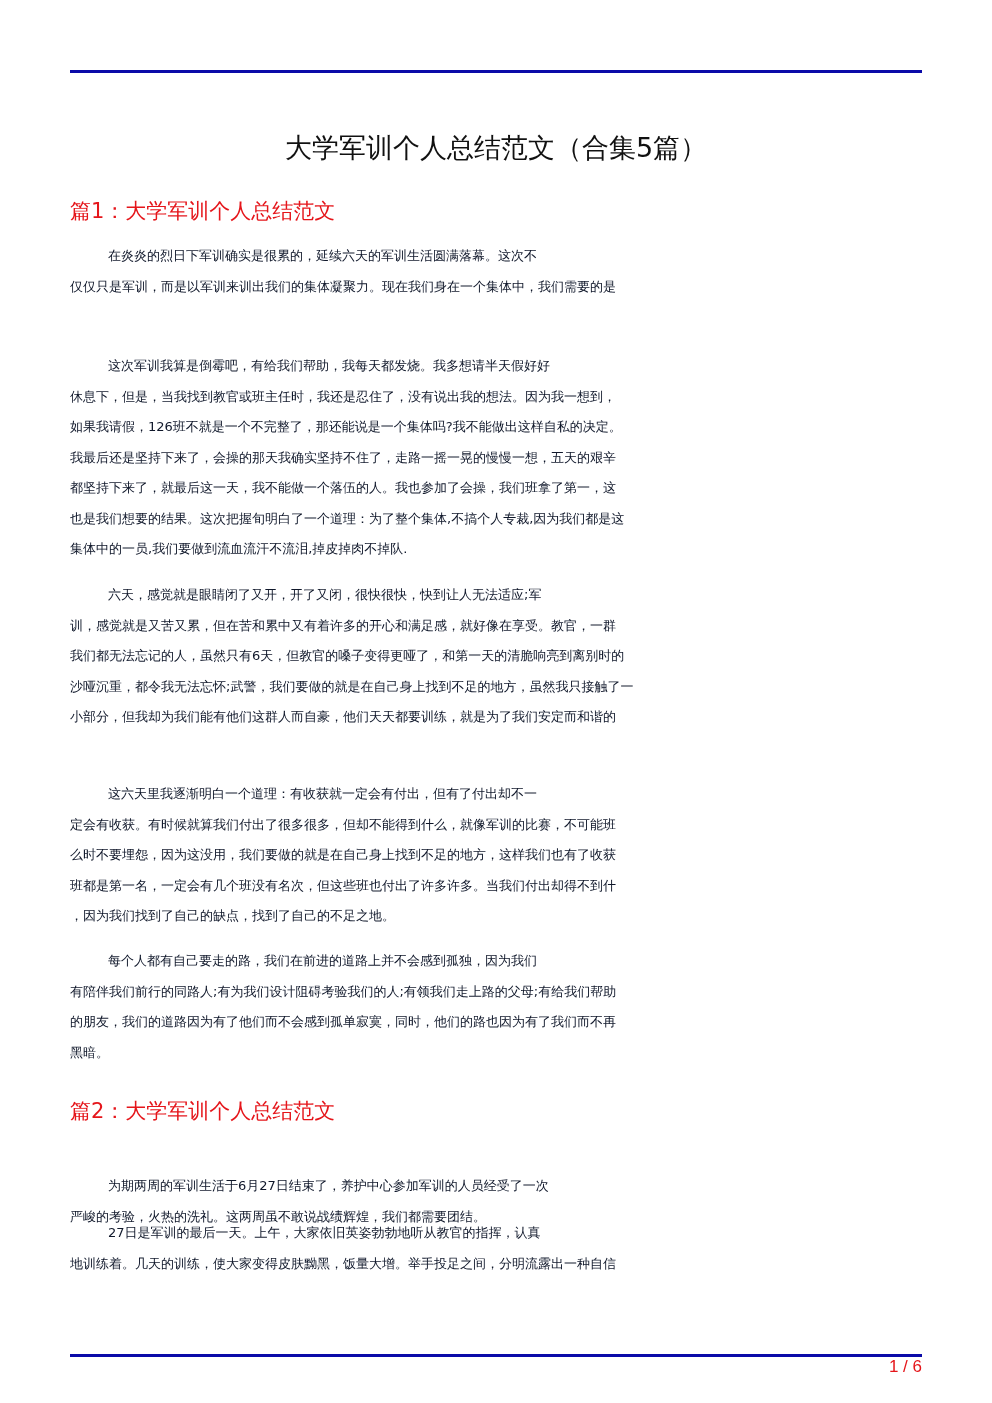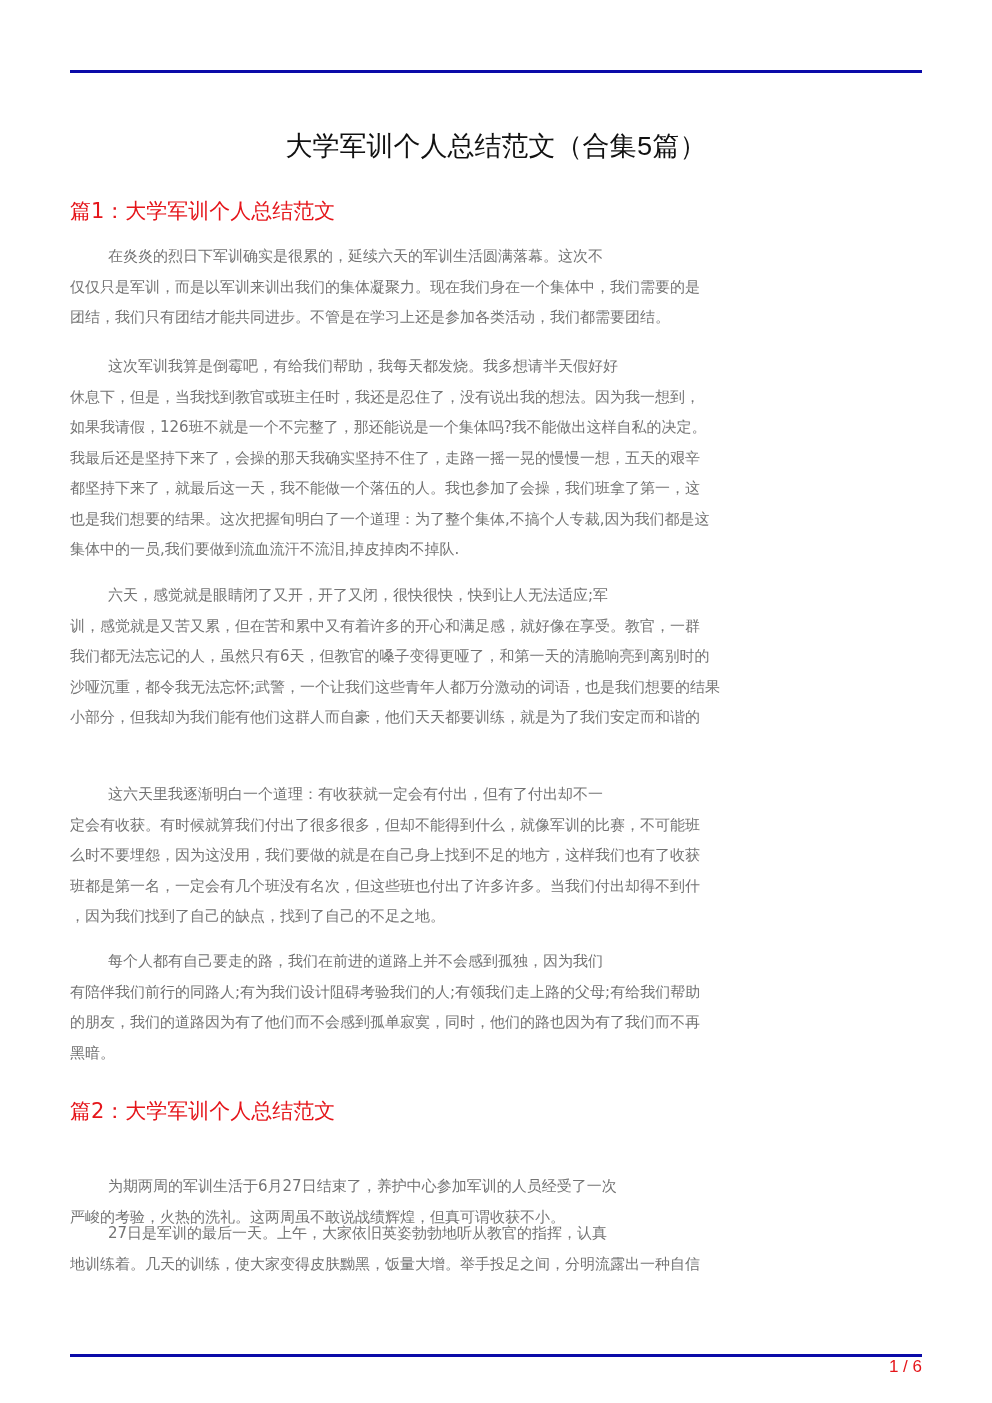--- a/index.html
+++ b/index.html
@@ -3,60 +3,59 @@
 <meta charset="utf-8">
 <style>
   html, body { margin: 0; padding: 0; background: #ffffff; }
   body { width: 992px; height: 1403px; position: relative; overflow: hidden;
          font-family: "DejaVu Sans", "Liberation Sans", sans-serif; color: #111; }
   .rule { position: absolute; left: 70px; width: 852px; height: 3px; background: #0a0aa8; }
   .rule.top { top: 70px; }
   .rule.bottom { top: 1354px; }
   .page { position: absolute; left: 70px; top: 0; width: 852px; }
   .doc-title { position: absolute; top: 130px; left: 0; width: 852px; text-align: center;
-               font-size: 27px; line-height: 36px; color: #111; font-family: Liberation Mono, monospace; }
+               font-size: 27px; line-height: 36px; color: #111; }
   .section-heading { position: absolute; left: 0; font-size: 21px; line-height: 30px; color: #e5151a; margin-top: 8px; }
-  .para { position: absolute; left: 0; width: 852px; font-size: 15px; line-height: 30.5px; color: #737373;
+  .para { position: absolute; left: 0; width: 852px; font-size: 13px; line-height: 30.5px; color: #0f172a;
           text-align: justify; }
   .para .line { display: block; white-space: nowrap; text-align: left; }
   .para .line.first { padding-left: 38px; }
   .page-num { position: absolute; top: 1357px; right: 70px; font-size: 17px; color: #e5151a;
               font-family: "Liberation Sans", sans-serif; text-align: center; }
 </style>
 </head>
 <body>
 
 <div class="rule top"></div>
 
 <div class="page">
   <div class="doc-title">大学军训个人总结范文（合集5篇）</div>
 
   <div class="section-heading" style="top:188px;">篇1：大学军训个人总结范文</div>
 
   <div class="para" style="top:241px;">
     <span class="line first">在炎炎的烈日下军训确实是很累的，延续六天的军训生活圆满落幕。这次不</span>
     <span class="line">仅仅只是军训，而是以军训来训出我们的集体凝聚力。现在我们身在一个集体中，我们需要的是</span>
-    <span class="line">团结，我们只有团结才能共同进步。不管是在学习上还是参加各类活动，我们都需要团结。</span>
   </div>
 
   <div class="para" style="top:351px;">
     <span class="line first">这次军训我算是倒霉吧，有给我们帮助，我每天都发烧。我多想请半天假好好</span>
     <span class="line">休息下，但是，当我找到教官或班主任时，我还是忍住了，没有说出我的想法。因为我一想到，</span>
     <span class="line">如果我请假，126班不就是一个不完整了，那还能说是一个集体吗?我不能做出这样自私的决定。</span>
     <span class="line">我最后还是坚持下来了，会操的那天我确实坚持不住了，走路一摇一晃的慢慢一想，五天的艰辛</span>
     <span class="line">都坚持下来了，就最后这一天，我不能做一个落伍的人。我也参加了会操，我们班拿了第一，这</span>
     <span class="line">也是我们想要的结果。这次把握旬明白了一个道理：为了整个集体,不搞个人专裁,因为我们都是这</span>
     <span class="line">集体中的一员,我们要做到流血流汗不流泪,掉皮掉肉不掉队.</span>
   </div>
 
   <div class="para" style="top:580px;">
     <span class="line first">六天，感觉就是眼睛闭了又开，开了又闭，很快很快，快到让人无法适应;军</span>
     <span class="line">训，感觉就是又苦又累，但在苦和累中又有着许多的开心和满足感，就好像在享受。教官，一群</span>
     <span class="line">我们都无法忘记的人，虽然只有6天，但教官的嗓子变得更哑了，和第一天的清脆响亮到离别时的</span>
-    <span class="line">沙哑沉重，都令我无法忘怀;武警，一个让我们这些青年人都万分激动的词语，也是我们想要的结果</span>
+    <span class="line">沙哑沉重，都令我无法忘怀;武警，我们要做的就是在自己身上找到不足的地方，虽然我只接触了一</span>
     <span class="line">小部分，但我却为我们能有他们这群人而自豪，他们天天都要训练，就是为了我们安定而和谐的</span>
   </div>
 
   <div class="para" style="top:779px;">
     <span class="line first">这六天里我逐渐明白一个道理：有收获就一定会有付出，但有了付出却不一</span>
     <span class="line">定会有收获。有时候就算我们付出了很多很多，但却不能得到什么，就像军训的比赛，不可能班</span>
     <span class="line">么时不要埋怨，因为这没用，我们要做的就是在自己身上找到不足的地方，这样我们也有了收获</span>
     <span class="line">班都是第一名，一定会有几个班没有名次，但这些班也付出了许多许多。当我们付出却得不到什</span>
     <span class="line">，因为我们找到了自己的缺点，找到了自己的不足之地。</span>
   </div>
@@ -65,21 +64,21 @@
     <span class="line first">每个人都有自己要走的路，我们在前进的道路上并不会感到孤独，因为我们</span>
     <span class="line">有陪伴我们前行的同路人;有为我们设计阻碍考验我们的人;有领我们走上路的父母;有给我们帮助</span>
     <span class="line">的朋友，我们的道路因为有了他们而不会感到孤单寂寞，同时，他们的路也因为有了我们而不再</span>
     <span class="line">黑暗。</span>
   </div>
 
   <div class="section-heading" style="top:1088px;">篇2：大学军训个人总结范文</div>
 
   <div class="para" style="top:1140px;margin-top:31px;">
     <span class="line first">为期两周的军训生活于6月27日结束了，养护中心参加军训的人员经受了一次</span>
-    <span class="line">严峻的考验，火热的洗礼。这两周虽不敢说战绩辉煌，但真可谓收获不小。</span>
+    <span class="line">严峻的考验，火热的洗礼。这两周虽不敢说战绩辉煌，我们都需要团结。</span>
   </div>
 
   <div class="para" style="top:1218px;">
     <span class="line first">27日是军训的最后一天。上午，大家依旧英姿勃勃地听从教官的指挥，认真</span>
     <span class="line">地训练着。几天的训练，使大家变得皮肤黝黑，饭量大增。举手投足之间，分明流露出一种自信</span>
   </div>
 </div>
 
 <div class="rule bottom"></div>
 <div class="page-num">1 / 6</div>

